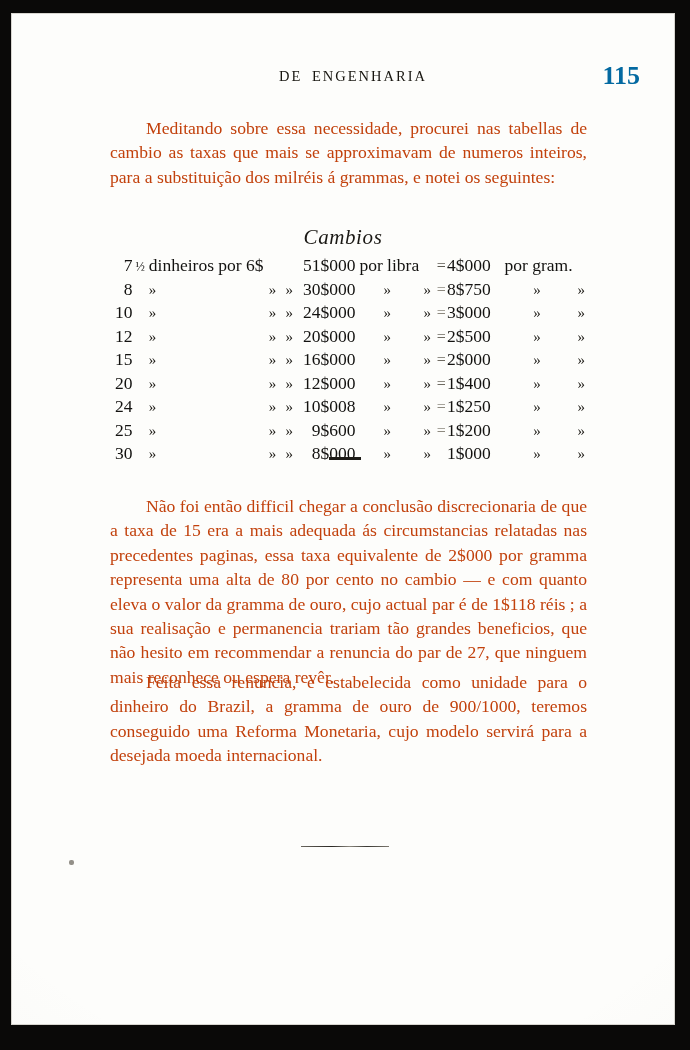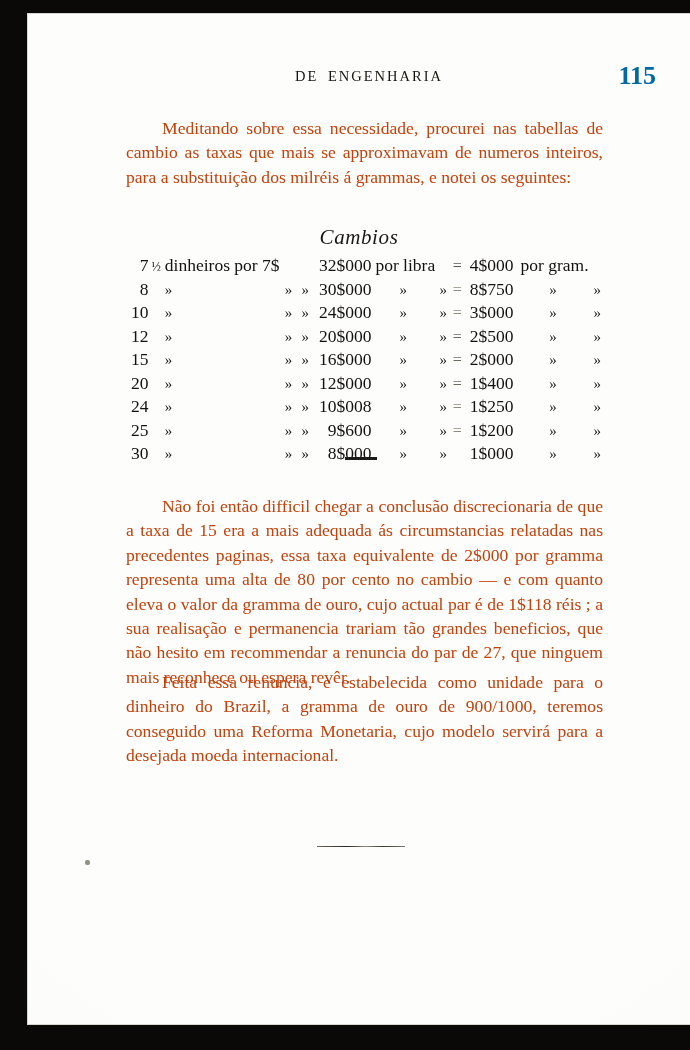--- a/index.html
+++ b/index.html
@@ -27,21 +27,20 @@
   #page {
     position: absolute;
     left: 11px;
     top: 13px;
     width: 664px;
     height: 1012px;
     background: #fdfdfb;
     box-shadow: 0 0 0 1px #d8d6d0 inset;
     overflow: hidden;
     color: #100f0d;
-    margin-left: 16px;
   }
 
   
   #paper-tone {
     position: absolute;
     inset: 0;
     background:
       radial-gradient(130% 100% at 50% 45%, rgba(255,255,255,0) 60%, rgba(120,115,105,0.07) 100%);
     pointer-events: none;
   }
@@ -124,21 +123,21 @@
   
   .c-rate      { width: 34px;  text-align: right;  padding-right: 3px !important; }
   .c-half      { width: 16px;  text-align: left; font-size: 12.5px; }
   .c-unit1     { width: 74px;  text-align: left;  padding-left: 2px !important; }
   .c-unit2     { width: 42px;  text-align: center; }
   .c-unit3     { width: 34px;  text-align: center; }
   .c-amount    { width: 72px;  text-align: right; }
   .c-by1       { width: 48px;  text-align: center; }
   .c-by2       { width: 36px;  text-align: center; }
   .c-eq        { width: 18px;  text-align: center; color: #5d5a52; }
-  .c-gram      { width: 66px;  text-align: right; padding-right: 4px !important; font-family: Liberation Serif, serif; }
+  .c-gram      { width: 66px;  padding-right: 4px !important; font-family: Liberation Serif, serif; }
   .c-gu1       { width: 40px;  text-align: center; }
   .c-gu2       { width: 40px;  text-align: center; }
 
   .ditto { font-size: 15px; color: #201e19; }
   .eqsign { font-size: 16px; }
 
   
   .eq-faint { color: #8e8a80; }
   .eq-mid   { color: #6f6b62; }
   .eq-gone  { color: transparent; }
@@ -195,24 +194,24 @@
       <p>Meditando sobre essa necessidade, procurei nas tabellas de cambio as taxas que mais se approximavam de numeros inteiros, para a substituição dos milréis á grammas, e notei os seguintes:</p>
     </div>
 
     <div id="cambios-heading">Cambios</div>
 
     <table id="cambios-table">
       <tbody>
           <tr class="first-row">
             <td class="c-rate">7</td>
             <td class="c-half">½</td>
-            <td class="c-unit1">dinheiros por 7$</td>
+            <td class="c-unit1">dinheiros por 6$</td>
             <td class="c-unit2 ditto"></td>
             <td class="c-unit3 ditto"></td>
-            <td class="c-amount">32$000</td>
+            <td class="c-amount">51$000</td>
             <td class="c-by1 lbl-libra">por libra</td>
             <td class="c-by2 ditto"></td>
             <td class="c-eq eqsign ">=</td>
             <td class="c-gram">4$000</td>
             <td class="c-gu1 lbl-gram">por gram.</td>
             <td class="c-gu2 ditto"></td>
           </tr>
           <tr>
             <td class="c-rate">8</td>
             <td class="c-half"></td>

